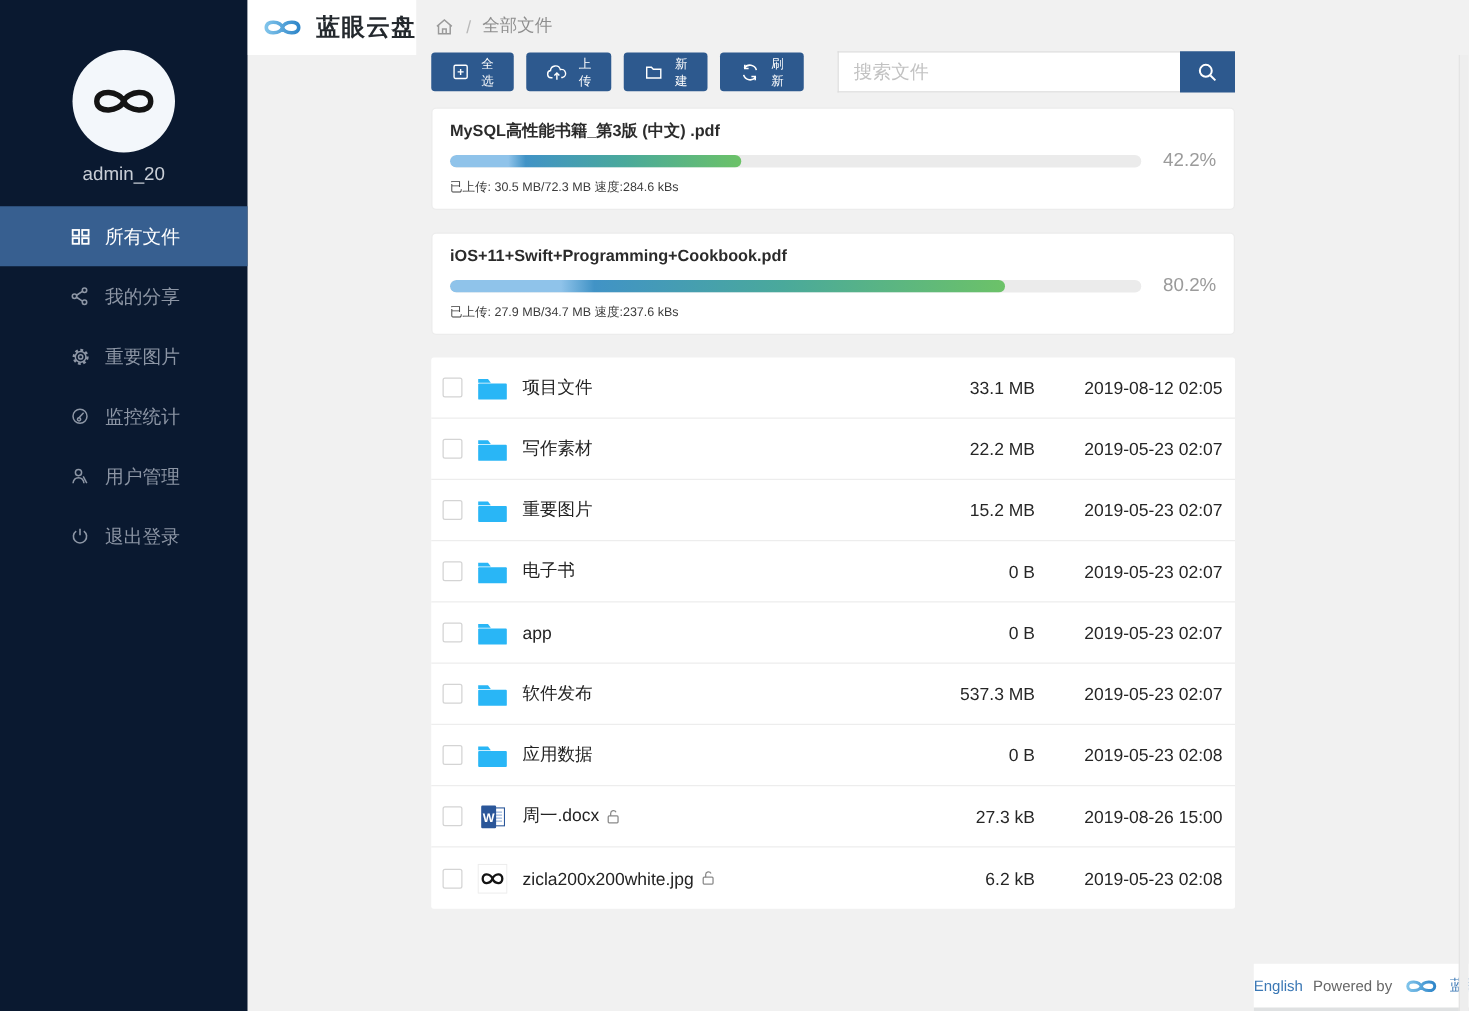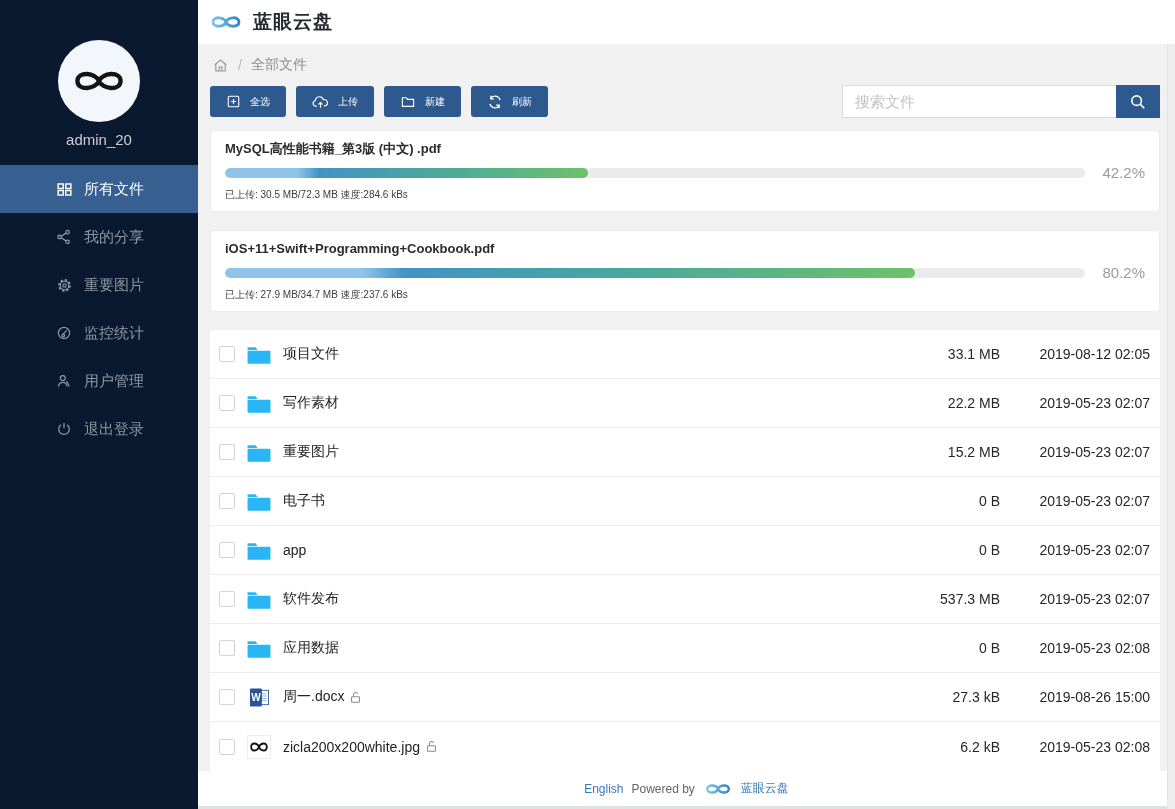--- a/index.html
+++ b/index.html
@@ -10,35 +10,35 @@
   .sidebar { width:198px; background:#0a1930; flex-shrink:0; display:flex; flex-direction:column; align-items:center; }
   .avatar { width:82px; height:82px; border-radius:50%; background:#f3f7fb; margin-top:40px;
             display:flex; align-items:center; justify-content:center; overflow:hidden; }
   .username { color:#c9ced6; font-size:15px; margin-top:9px; }
   .menu { width:100%; margin-top:17px; }
   .menu-item { height:48px; display:flex; align-items:center; padding-left:55px; color:#8d96a5; font-size:15px; cursor:pointer; }
   .menu-item .mi-icon { width:18px; height:18px; margin-right:11px; display:flex; align-items:center; justify-content:center; }
   .menu-item.active { background:#375f90; color:#fff; }
 
   
-  .main { flex:1; display:flex; flex-direction:column; position:relative; overflow:hidden; }
+  .main { flex:1; display:flex; flex-direction:row; position:relative; overflow:hidden; }
   .topbar { height:44px; background:#fff; display:flex; align-items:center; padding-left:10px; flex-shrink:0; }
   .app-title { font-size:19px; font-weight:bold; color:#24292e; margin-left:9px; letter-spacing:1px; }
   .content { padding:0 15px 0 12px; display:flex; flex-direction:column; }
 
   .breadcrumb { display:flex; align-items:center; color:#8e8e8e; font-size:14px; margin-top:9px; height:24px; gap:9px; padding-left:2px; }
   .breadcrumb .home { display:flex; color:#9a9a9a; cursor:pointer; }
   .breadcrumb .sep { color:#b9b9b9; }
 
   .toolbar { display:flex; margin-top:8px; height:33px; align-items:center; }
   .btn { height:31px; background:#2d598e; color:#fff; border:none; border-radius:3px; font-size:10px;
          display:flex; align-items:center; gap:9px; padding:0 16px; margin-right:10px; cursor:pointer; font-family:inherit; }
   .search-group { margin-left:auto; display:flex; height:33px; }
   .search-input { width:274px; height:33px; border:1px solid #dcdcdc; border-right:none; padding:0 12px;
-                  font-size:15px; color:#333; outline:none; font-family:inherit; background:#fff; }
+                  font-size:15px; color:#333; outline:none; font-family:inherit; background:#fff;margin-left:17px; }
   .search-input::placeholder { color:#c2c2c2; }
   .search-btn { width:44px; background:#2d598e; border:none; display:flex; align-items:center; justify-content:center; cursor:pointer; }
 
   .card { background:#fff; border-radius:4px; margin-top:12px; height:82px; padding:9px 14px; border:1px solid #ececec; overflow:hidden; }
   .card + .card { margin-top:18px; }
   .card .fname { font-size:13px; font-weight:bold; color:#2b2b2b; line-height:18px; }
   .bar-row { display:flex; align-items:center; margin-top:6px; gap:12px; }
   .track { flex:1; height:10px; background:#ebebeb; border-radius:5px; overflow:hidden; }
   .fill { height:100%; border-radius:5px;
           background:linear-gradient(90deg,#8fc3ea 0%,#8fc3ea 20%,#4193c6 26%,#4aa99b 60%,#6cc268 100%); }

